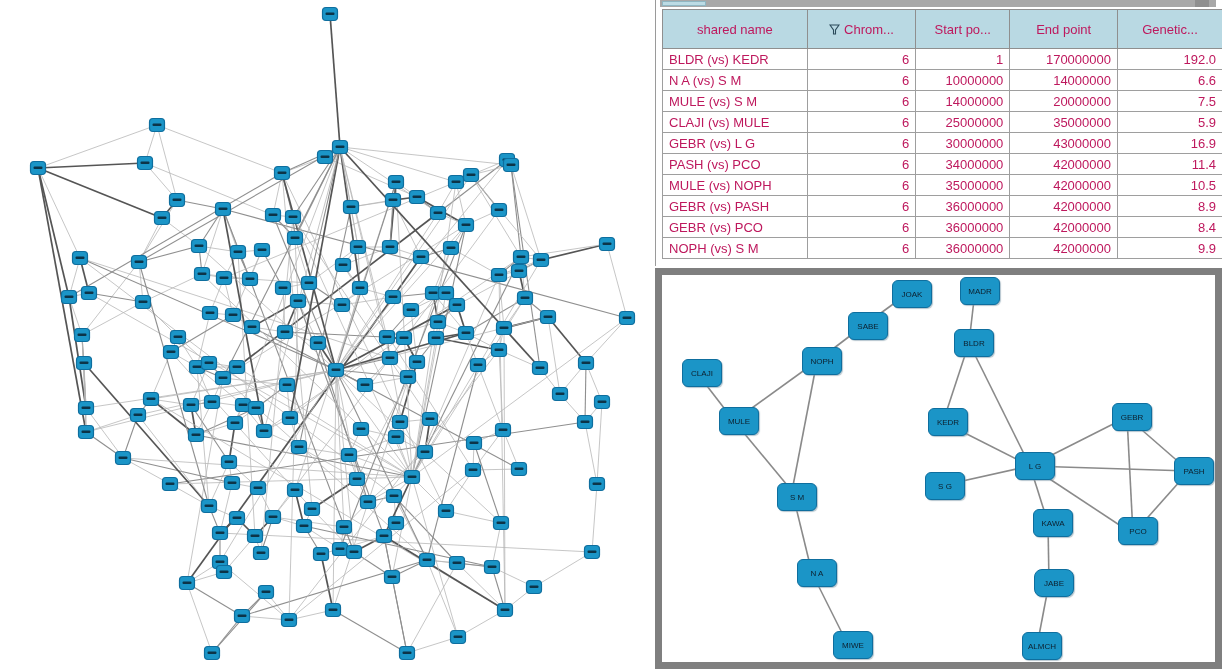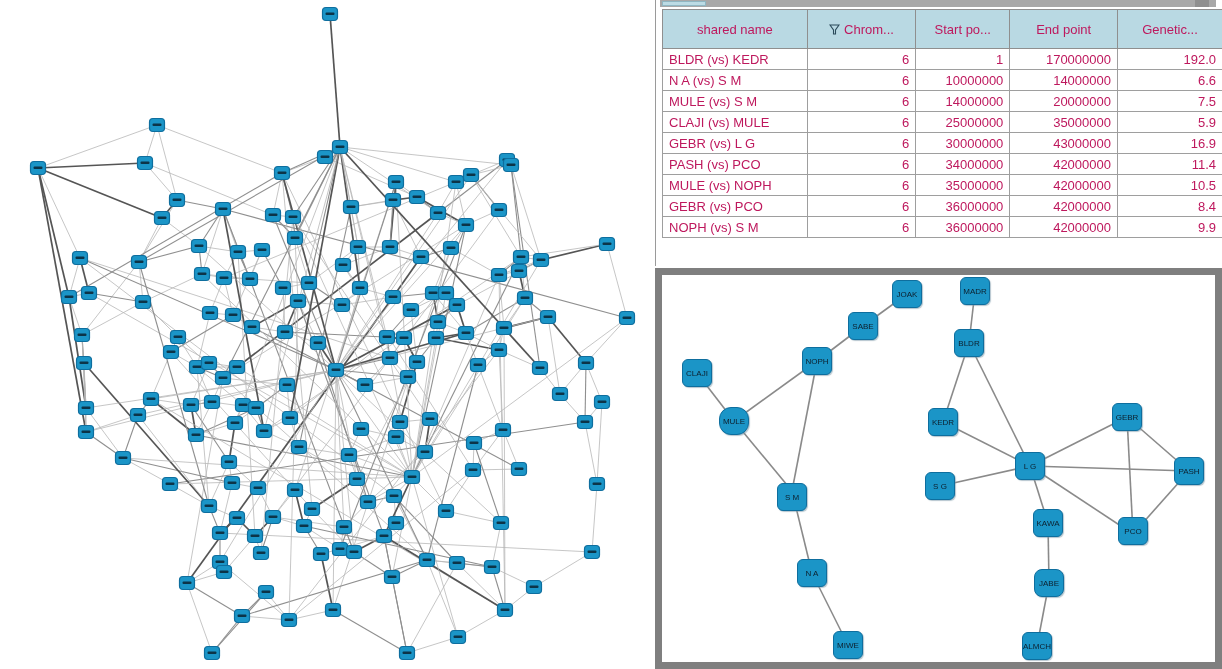--- a/index.html
+++ b/index.html
@@ -21,21 +21,21 @@
                 padding:0 6px;text-align:center;overflow:hidden;white-space:nowrap;}
   #net-table td{height:20px;border:1px solid #9e9e9e;padding:0 6px;overflow:hidden;white-space:nowrap;}
   #net-table td.num{text-align:right;}
   #net-table td.name{text-align:left;}
   .funnel{display:inline-block;vertical-align:-1px;margin-right:4px;}
 
   
   #small-panel{position:absolute;left:655px;top:268px;width:567px;height:401px;
                border:7px solid #7f7f7f;box-sizing:border-box;background:#fff;}
   #small-edges{position:absolute;left:0;top:0;}
-  .snode{position:absolute;width:30px;height:28px;border-radius:6px;
+  .snode{position:absolute;width:40px;height:28px;border-radius:6px;
          background:#1b95c7;border:1.5px solid #0e6e9e;box-sizing:border-box;
          box-shadow:1px 1px 1px rgba(120,150,165,.55);
          display:flex;align-items:center;justify-content:center;
          font-size:8px;color:#0d1f2d;letter-spacing:0;overflow:hidden;cursor:default;}
 </style>
 </head>
 <body>
 
 <svg id="big-canvas" width="652" height="669" viewBox="0 0 652 669">
     <line x1="330" y1="14" x2="340" y2="147" stroke="#555555" stroke-width="1.7"></line>
@@ -1166,20 +1166,27 @@
           <td class="num">11.4</td>
         </tr>
         <tr>
           <td class="name">MULE (vs) NOPH</td>
           <td class="num">6</td>
           <td class="num">35000000</td>
           <td class="num">42000000</td>
           <td class="num">10.5</td>
         </tr>
         <tr>
+          <td class="name">GEBR (vs) PASH</td>
+          <td class="num">6</td>
+          <td class="num">36000000</td>
+          <td class="num">42000000</td>
+          <td class="num">8.9</td>
+        </tr>
+        <tr>
           <td class="name">GEBR (vs) PCO</td>
           <td class="num">6</td>
           <td class="num">36000000</td>
           <td class="num">42000000</td>
           <td class="num">8.4</td>
         </tr>
         <tr>
           <td class="name">NOPH (vs) S M</td>
           <td class="num">6</td>
           <td class="num">36000000</td>
@@ -1220,21 +1227,21 @@
     </div>
     <div class="snode" style="left: 186px; top: 37px; text-align: right;">
       <span>SABE</span>
     </div>
     <div class="snode" style="left: 140px; top: 72px;">
       <span>NOPH</span>
     </div>
     <div class="snode" style="left: 20px; top: 84px;">
       <span>CLAJI</span>
     </div>
-    <div class="snode" style="left: 57px; top: 132px; border-radius: 12px;">
+    <div class="snode" style="left: 57px; top: 132px;">
       <span>MULE</span>
     </div>
     <div class="snode" style="left: 115px; top: 208px;">
       <span>S M</span>
     </div>
     <div class="snode" style="left: 135px; top: 284px;">
       <span>N A</span>
     </div>
     <div class="snode" style="left: 171px; top: 356px;">
       <span>MIWE</span>

